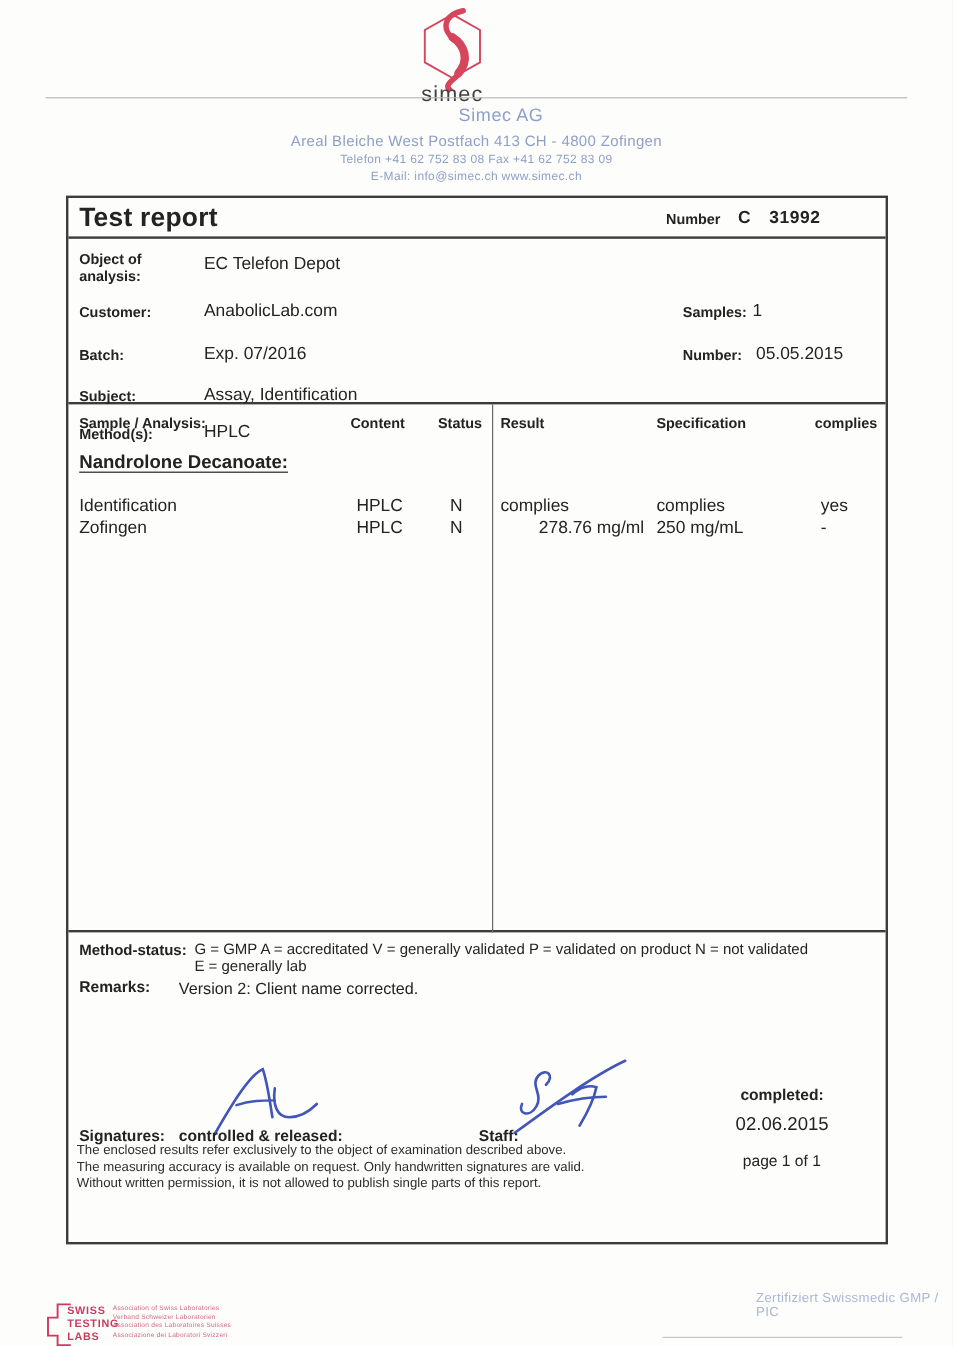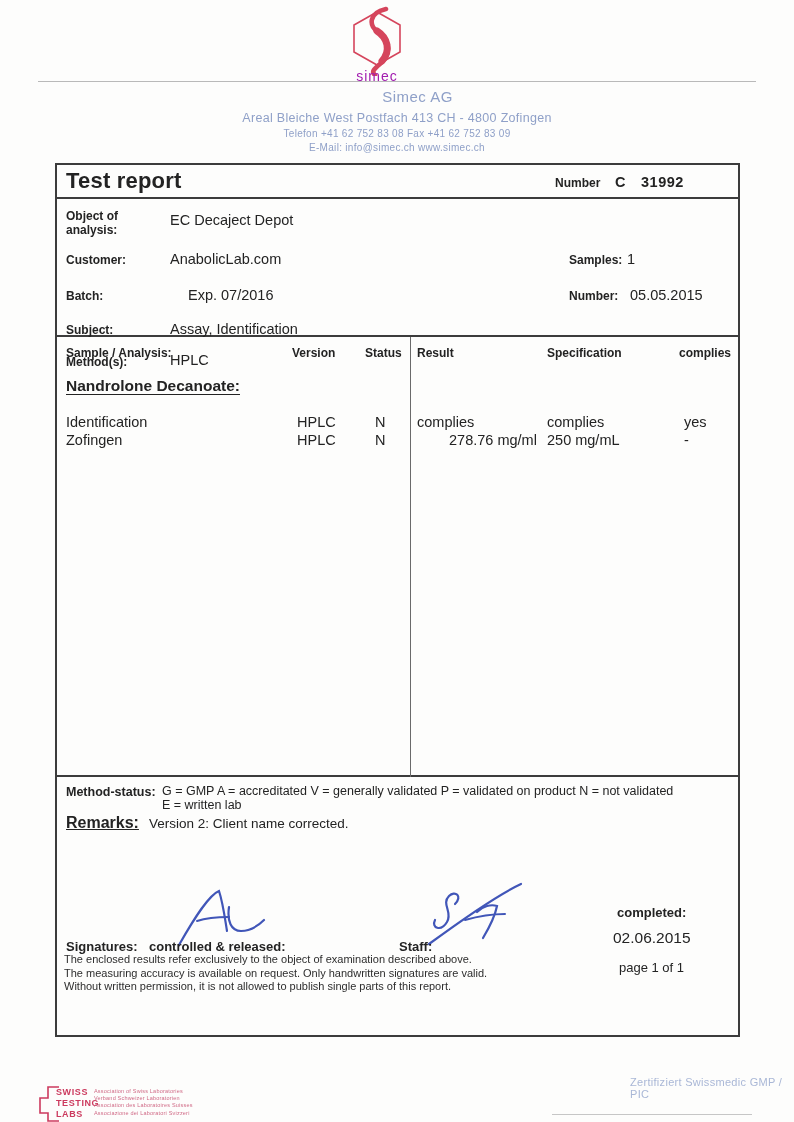--- a/index.html
+++ b/index.html
@@ -5,21 +5,21 @@
   * { margin:0; padding:0; box-sizing:border-box; }
   html,body { background:#e8e8e8; }
   body { font-family:"Liberation Sans", sans-serif; }
   .page {
     position:relative; width:794px; height:1122px; margin:0 auto;
     background:#fdfdfc; overflow:hidden; color:#232323;
   }
   
   .logo-block { position:absolute; left:327px; top:6px; width:100px; text-align:center; }
   .logo-mark { display:block; margin:0 auto; }
-  .logo-word { display:block; font-size:14px; letter-spacing:1px; color:#a21caf; margin-top:-8px; font-weight:400; }
+  .logo-word { display:block; font-size:18px; letter-spacing:1px; color:#404040; margin-top:-8px; font-weight:400; }
   .header-rule { position:absolute; left:38px; top:81px; width:718px; height:0; border-top:1px solid #b9b9b9; }
   .addr { position:absolute; left:0; top:88px; width:794px; text-align:center; color:#8fa0c8; }
   .addr .company { font-size:15px; letter-spacing:0.5px; margin-bottom:6px;padding-left:41px; }
   .addr .l1 { font-size:12.5px; letter-spacing:0.3px; margin-bottom:3px; }
   .addr .l2, .addr .l3 { font-size:10px; letter-spacing:0.3px; margin-bottom:3px; }
   
   .doc { position:absolute; left:55px; top:163px; width:685px; height:874px; border:2px solid #3c3c3c; }
   .titlebar { position:relative; height:34px; border-bottom:2px solid #3c3c3c; }
   .title { position:absolute; left:9px; top:3px; font-size:22px; font-weight:bold; letter-spacing:0.2px; }
   .num-label { position:absolute; left:498px; top:11px; font-size:12px; font-weight:bold; }
@@ -79,44 +79,44 @@
     <div class="titlebar">
       <div class="title">Test report</div>
       <div class="num-label">Number</div>
       <div class="num-prefix">C</div>
       <div class="num-value">31992</div>
     </div>
 
     <div class="info">
       <div class="lbl" style="left:9px; top:45px; transform:translateY(-35px);">Object of
 analysis:</div>
-      <div class="val" style="left:113px; top:13px;">EC Decaject Depot</div>
+      <div class="val" style="left:113px; top:13px;">EC Telefon Depot</div>
 
       <div class="lbl" style="left:9px; top:54px;">Customer:</div>
       <div class="val" style="left:113px; top:52px;">AnabolicLab.com</div>
       <div class="lbl" style="left:512px; top:54px;">Samples:</div>
       <div class="val" style="left:570px; top:52px;">1</div>
 
       <div class="lbl" style="left:9px; top:90px;">Batch:</div>
-      <div class="val" style="left:131px; top:88px;">Exp. 07/2016</div>
+      <div class="val" style="left:113px; top:88px;">Exp. 07/2016</div>
       <div class="lbl" style="left:512px; top:90px;">Number:</div>
       <div class="val" style="left:573px; top:88px;">05.05.2015</div>
 
       <div class="lbl" style="left:9px; top:124px;">Subject:</div>
       <div class="val" style="left:113px; top:122px;">Assay, Identification</div>
 
       <div class="lbl" style="left:9px; top:156px;">Method(s):</div>
       <div class="val" style="left:113px; top:153px;">HPLC</div>
     </div>
 
     <div class="tbl">
       <div class="vdiv"></div>
 
       <div class="th" style="left:9px;">Sample / Analysis:</div>
-      <div class="th" style="left:235px;">Version</div>
+      <div class="th" style="left:235px;">Content</div>
       <div class="th" style="left:308px;">Status</div>
       <div class="th" style="left:360px;">Result</div>
       <div class="th" style="left:490px;">Specification</div>
       <div class="th" style="left:622px;">complies</div>
 
       <div class="section-title">Nandrolone Decanoate:</div>
 
       <div>
         <div class="cell" style="left:9px;   top:76px;">Identification</div>
         <div class="cell" style="left:240px; top:76px;">HPLC</div>
@@ -132,23 +132,23 @@
         <div class="cell" style="left:318px; top:94px;">N</div>
         <div class="cell" style="left:360px; top:94px;margin-left:32px;">278.76 mg/ml</div>
         <div class="cell" style="left:490px; top:94px;">250 mg/mL</div>
         <div class="cell" style="left:627px; top:94px;">-</div>
       </div>
     </div>
 
     <div class="bottom">
       <div class="lbl" style="left:9px; top:8px; font-size:12.5px;">Method-status:</div>
       <div class="ms-line" style="left:105px; top:7px;">G = GMP   A = accreditated   V = generally validated   P = validated on product   N = not validated</div>
-      <div class="ms-line" style="left:105px; top:21px;">E = written lab</div>
+      <div class="ms-line" style="left:105px; top:21px;">E = generally lab</div>
 
-      <div class="lbl" style="left:9px; top:39px; font-size:16px;text-decoration:underline;">Remarks:</div>
+      <div class="lbl" style="left:9px; top:39px; font-size:13px;">Remarks:</div>
       <div class="remarks-val" style="left:92px; top:39px;">Version 2: Client name corrected.</div>
 
       <svg class="sig-svg" style="left:110px; top:110px;" width="150" height="60" viewBox="0 0 150 60">
         <path d="M12,58 C28,30 42,8 52,4 C56,16 58,32 60,44" fill="none" stroke="#4156b8" stroke-width="2.2" stroke-linecap="round"></path>
         <path d="M30,34 C42,30 52,30 62,30" fill="none" stroke="#4156b8" stroke-width="2" stroke-linecap="round"></path>
         <path d="M62,20 C60,34 64,44 74,44 C84,44 92,38 97,33" fill="none" stroke="#4156b8" stroke-width="2.2" stroke-linecap="round"></path>
       </svg>
       <svg class="sig-svg" style="left:368px; top:105px;" width="130" height="68" viewBox="0 0 130 68">
         <path d="M30,22 C38,14 30,8 24,14 C16,22 28,30 22,40 C16,50 6,46 10,38" fill="none" stroke="#4156b8" stroke-width="2.2" stroke-linecap="round"></path>
         <path d="M4,62 C34,40 70,14 96,2" fill="none" stroke="#4156b8" stroke-width="2.2" stroke-linecap="round"></path>

